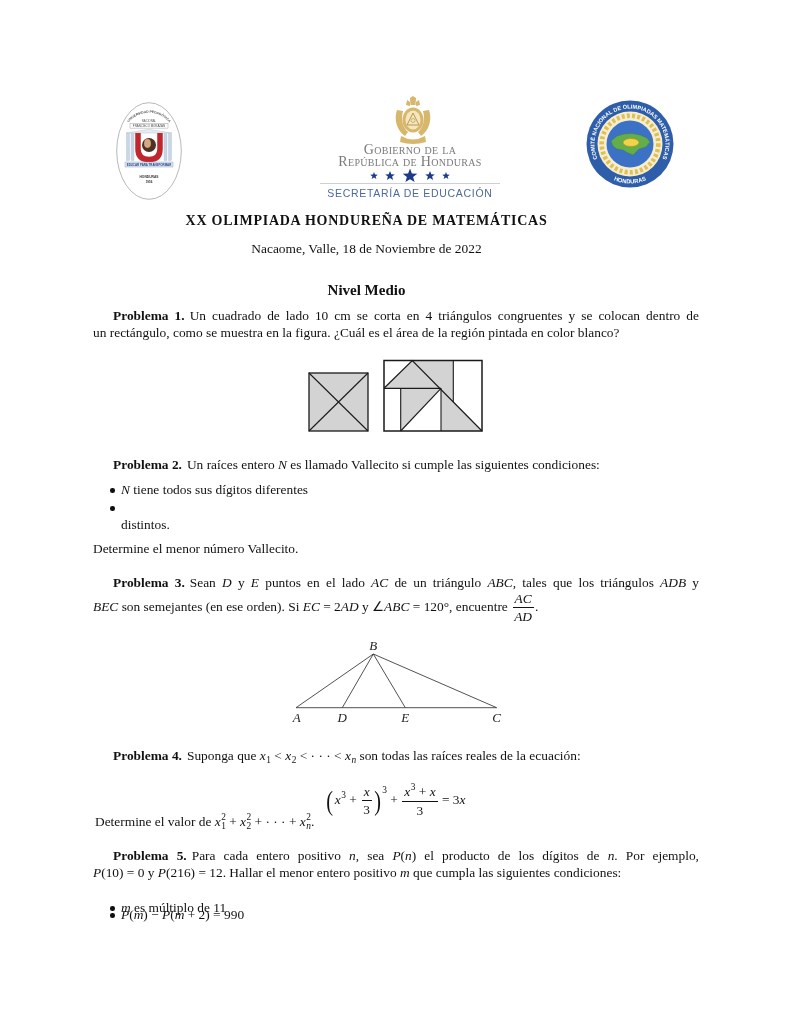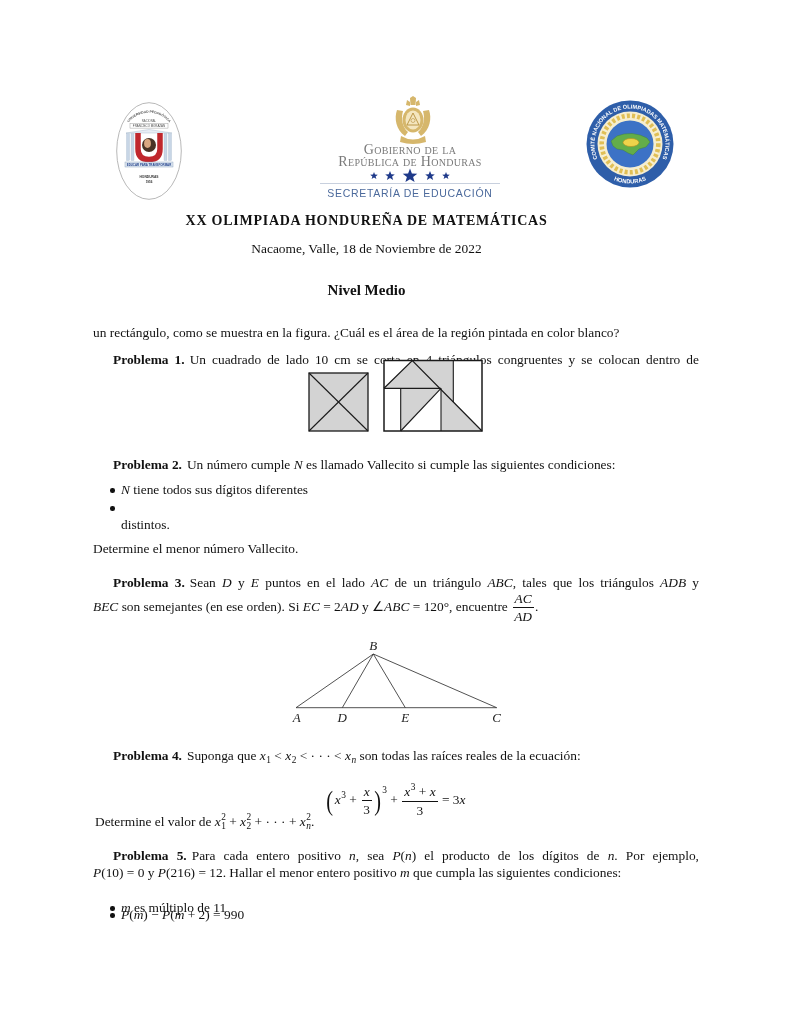--- a/index.html
+++ b/index.html
@@ -136,21 +136,21 @@
     <circle cx="44" cy="44" r="23.5" fill="#3c72c6"></circle>
     <polygon points="25,41 31,36 38,34 46,33.5 54,35 61,38 64,42 60,47 53,49 47,55 42,53 37,50 31,49 27,46" style="fill:var(--cnom_green,#63ad4a)" stroke="#3d7f30" stroke-width="0.4"></polygon>
     <ellipse cx="45" cy="42.5" rx="8" ry="4" fill="#f0d34a" stroke="#b58f20" stroke-width="0.6"></ellipse>
   </svg>
 </div>
 
 <div class="line center title" style="top:212px;">XX OLIMPIADA HONDUREÑA DE MATEMÁTICAS</div>
 <div class="line center" style="top:240px;">Nacaome, Valle, 18 de Noviembre de 2022</div>
 <div class="line center level" style="top:281px;">Nivel Medio</div>
 
-<div class="line just" style="top:307px;left:113px;width:586px;margin-top:44px;">
+<div class="line just" style="top:307px;left:113px;width:586px;">
   <span class="plabel">Problema 1.</span><span><span class="tx">Un cuadrado de lado 10 cm se corta en 4 triángulos congruentes y se colocan dentro de</span></span>
 </div>
 <div class="line" style="top:324px;left:93px;">
   <span><span class="tx">un rectángulo, como se muestra en la figura. ¿Cuál es el área de la región pintada en color blanco?</span></span>
 </div>
 
 <svg class="abs" style="left:300px;top:355px;" width="200" height="85" viewBox="300 355 200 85">
   <g>
     <rect class="fig-fill fig-stroke" x="309" y="373" width="59" height="58" stroke-width="1.3"></rect>
     <line class="fig-stroke" x1="309" y1="373" x2="368" y2="431" stroke-width="1.1"></line>
@@ -166,21 +166,21 @@
     <polyline class="fig-stroke" points="384,388.3 412.3,360.5 482,431" fill="none" stroke-width="1.2"></polyline>
     <line class="fig-stroke" x1="384" y1="388.3" x2="441" y2="388.3" stroke-width="1.2"></line>
     <line class="fig-stroke" x1="453.3" y1="360.5" x2="453.3" y2="402" stroke-width="1.1"></line>
     <line class="fig-stroke" x1="400.7" y1="388.3" x2="400.7" y2="431" stroke-width="1.1"></line>
     <line class="fig-stroke" x1="441" y1="388.3" x2="441" y2="431" stroke-width="1.1"></line>
     <line class="fig-stroke" x1="400.7" y1="431" x2="441" y2="388.3" stroke-width="1.1"></line>
   </g>
 </svg>
 
 <div class="line" style="top:456px;left:113px;">
-  <span class="plabel">Problema 2.</span><span><span class="tx">Un número cumple </span><span class="var"><span class="mi">N</span></span><span class="tx"> es llamado Vallecito si cumple las siguientes condiciones:</span></span>
+  <span class="plabel">Problema 2.</span><span><span class="tx">Un raíces entero </span><span class="var"><span class="mi">N</span></span><span class="tx"> es llamado Vallecito si cumple las siguientes condiciones:</span></span>
 </div>
 <div class="line" style="top:481px;left:121px;">
   <span class="bullet"></span><span><span class="var"><span class="mi">N</span></span><span class="tx"> tiene todos sus dígitos diferentes</span></span>
 </div>
 <div class="line just" style="top:499px;left:121px;width:578px;">
   <span class="bullet"></span>
 </div>
 <div class="line" style="top:516px;left:121px;">
   <span><span class="tx">distintos.</span></span>
 </div>

